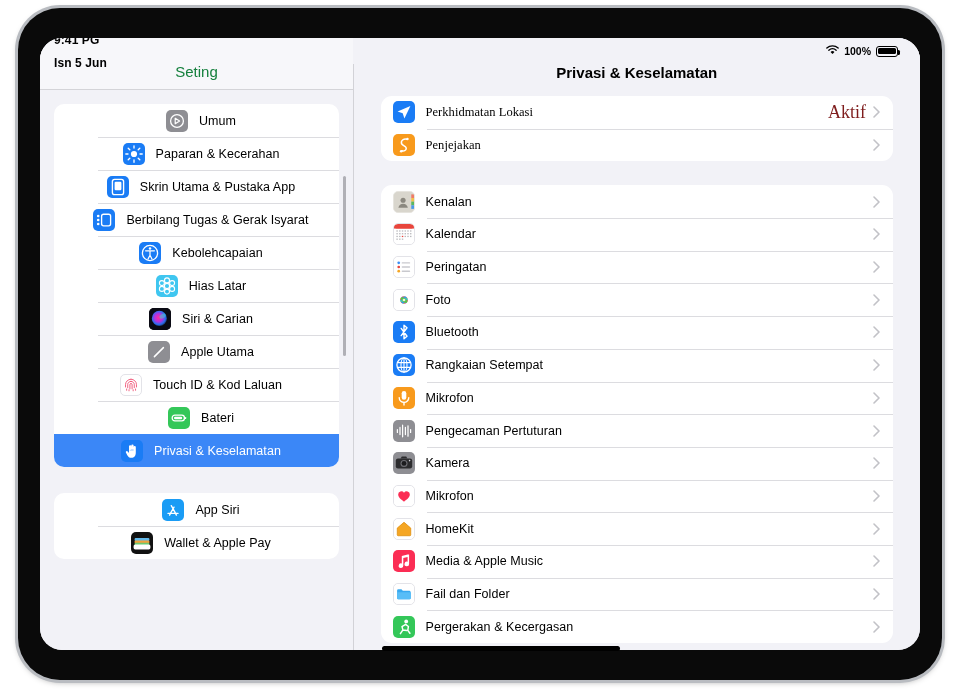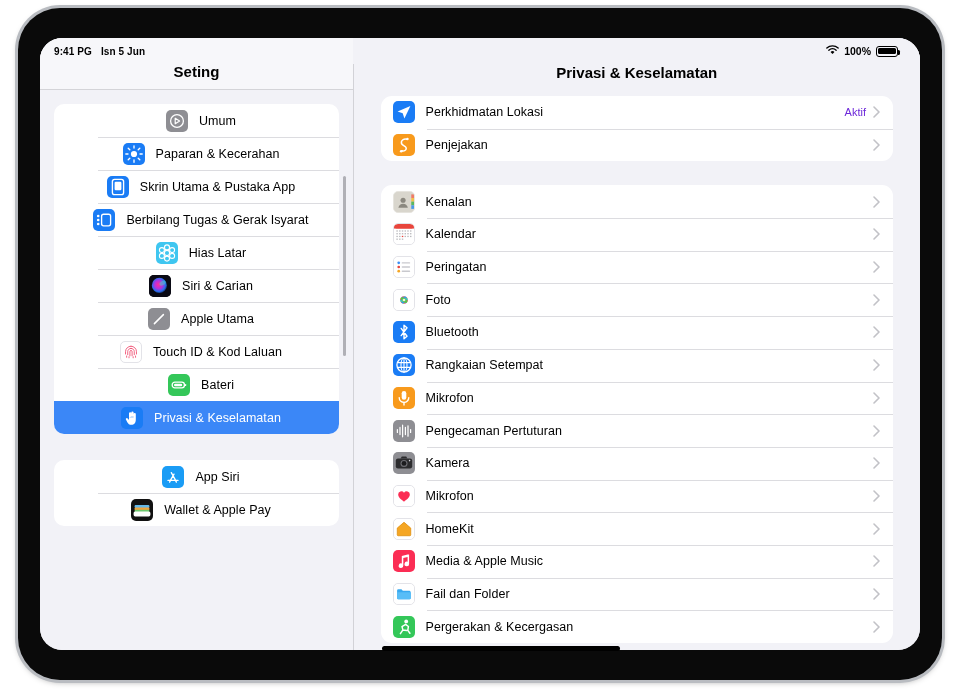--- a/index.html
+++ b/index.html
@@ -25,41 +25,41 @@
     position:absolute; left:364px; top:638px; width:238px; height:5px;
     background:#000; border-radius:3px; z-index:40;
   }
 
   
   #status-bar {
     position:absolute; left:0; top:0; width:880px; height:26px;
     display:flex; align-items:center; z-index:20;
     padding:0 22px 0 14px; pointer-events:none;
   }
-  .sb-left { display:flex; gap:9px; font-size:10px; font-weight:700; color:#000; letter-spacing:.1px;}
+  .sb-left { display:flex; gap:9px; font-size:12px; font-weight:700; color:#000; letter-spacing:.1px;flex-direction:column;}
   .sb-right { margin-left:auto; display:flex; align-items:center; gap:5px;
               font-size:10.5px; font-weight:700; color:#000; }
   .wifi-glyph { display:block; }
   .batt { width:22px; height:11px; border:1.2px solid #000; border-radius:3px; position:relative; }
   .batt::after{ content:""; position:absolute; right:-3.2px; top:3px; width:2px; height:5px;
                 background:#000; border-radius:0 1.5px 1.5px 0; }
   .batt-fill { position:absolute; left:1.3px; top:1.3px; bottom:1.3px; width:17.6px;
                background:#000; border-radius:1.5px; }
 
   
   #sidebar {
     position:absolute; left:0; top:0; width:313px; height:612px;
     background:#f2f2f7; overflow:hidden;
   }
   #sidebar-header {
     position:absolute; left:0; top:0; width:313px; height:52px;
     background:#f7f7fa; border-bottom:.5px solid #d4d4d8;
     display:flex; align-items:flex-end; justify-content:center; padding-bottom:9px;
   }
-  #sidebar-title { font-size:15px; font-weight:700; color:#000000; }
+  #sidebar-title { font-size:15px; font-weight:400; color:#15803d; }
 
   #sidebar-scroll {
     position:absolute; left:0; top:52px; width:313px; height:560px;
     overflow:hidden;
   }
   #sidebar-scrollbar {
     position:absolute; right:7px; top:138px; width:3px; height:180px;
     background:#b0b0b6; border-radius:2px; z-index:15;
   }
   #sidebar-divider {
@@ -103,21 +103,21 @@
 
   .dgroup { background:#fff; border-radius:11px; margin:0 27px; overflow:hidden; }
   .dgroup.gap { margin-top:24px; }
 
   .drow { display:flex; align-items:center; height:32.7px; padding-left:12px;
           position:relative; cursor:default; }
   .drow + .drow .drow-sep {
     position:absolute; left:46px; right:0; top:0; height:.5px; background:#dcdce0;
   }
   .drow-label { font-size:12.5px; color:#000; letter-spacing:.05px; }
-  .drow-value { margin-left:auto; font-size:11px; color:#6d28d9; padding-right:7px; }
+  .drow-value { margin-left:auto; font-size:18px; color:#7f1d1d; padding-right:7px; }
   .chev { margin-left:auto; padding-right:13px; display:flex; align-items:center; }
   .drow-value + .chev { margin-left:0; }
 
   .chev svg { display:block; }
 </style>
 </head>
 <body>
 
 <div id="device-frame">
   <div id="device-bezel-inner">
@@ -188,20 +188,31 @@
                     <circle cx="5.2" cy="7" r="1.3" fill="#fff"></circle>
                     <circle cx="5.2" cy="11" r="1.3" fill="#fff"></circle>
                     <circle cx="5.2" cy="15" r="1.3" fill="#fff"></circle>
                     <rect x="8.6" y="5.2" width="9" height="11.6" rx="2" fill="none" stroke="#fff" stroke-width="1.35"></rect>
                   </svg>
                 </span>
                 <span class="srow-label">Berbilang Tugas &amp; Gerak Isyarat</span>
               </div>
               <div class="srow">
                 <span class="srow-sep"></span>
+                <span class="ic" style="background:#1a7cf5">
+                  <svg width="22" height="22" viewBox="0 0 22 22">
+                    <circle cx="11" cy="11" r="7.6" fill="none" stroke="#fff" stroke-width="1.3"></circle>
+                    <circle cx="11" cy="6.4" r="1.25" fill="#fff"></circle>
+                    <path d="M6.6 8.8h8.8M11 9.2v4M11 13.2l-2.1 4M11 13.2l2.1 4" stroke="#fff" stroke-width="1.25" stroke-linecap="round" fill="none"></path>
+                  </svg>
+                </span>
+                <span class="srow-label">Kebolehcapaian</span>
+              </div>
+              <div class="srow">
+                <span class="srow-sep"></span>
                 <span class="ic" style="background:#3fc6f0">
                   <svg width="22" height="22" viewBox="0 0 22 22">
                     <g fill="none" stroke="#fff" stroke-width="1.1">
                       <circle cx="11" cy="11" r="2.6"></circle>
                       <circle cx="11" cy="5.4" r="2.5"></circle>
                       <circle cx="11" cy="16.6" r="2.5"></circle>
                       <circle cx="5.9" cy="8.1" r="2.5"></circle>
                       <circle cx="16.1" cy="8.1" r="2.5"></circle>
                       <circle cx="5.9" cy="13.9" r="2.5"></circle>
                       <circle cx="16.1" cy="13.9" r="2.5"></circle>
@@ -303,21 +314,21 @@
       <div id="sidebar-scrollbar"></div>
     </div>
     <div id="sidebar-divider"></div>
 
     <div id="detail">
       <div id="detail-header">
         <div id="detail-title">Privasi &amp; Keselamatan</div>
       </div>
       <div id="detail-scroll">
         <div id="detail-groups">
-            <div class="dgroup" style="margin-top: 6px;">
+            <div class="dgroup" style="margin-top: 6px; font-family: Liberation Serif, serif;">
               <div class="drow">
                 <span class="drow-sep"></span>
                 <span class="ic" style="background:#1a7cf5">
                   <svg width="22" height="22" viewBox="0 0 22 22">
                     <path d="M17.4 5 4.6 10.6l5.1 1.7 1.7 5.1Z" fill="#fff"></path>
                   </svg>
                 </span>
                 <span class="drow-label">Perkhidmatan Lokasi</span>
                 <span class="drow-value">Aktif</span>
                 <span class="chev">

